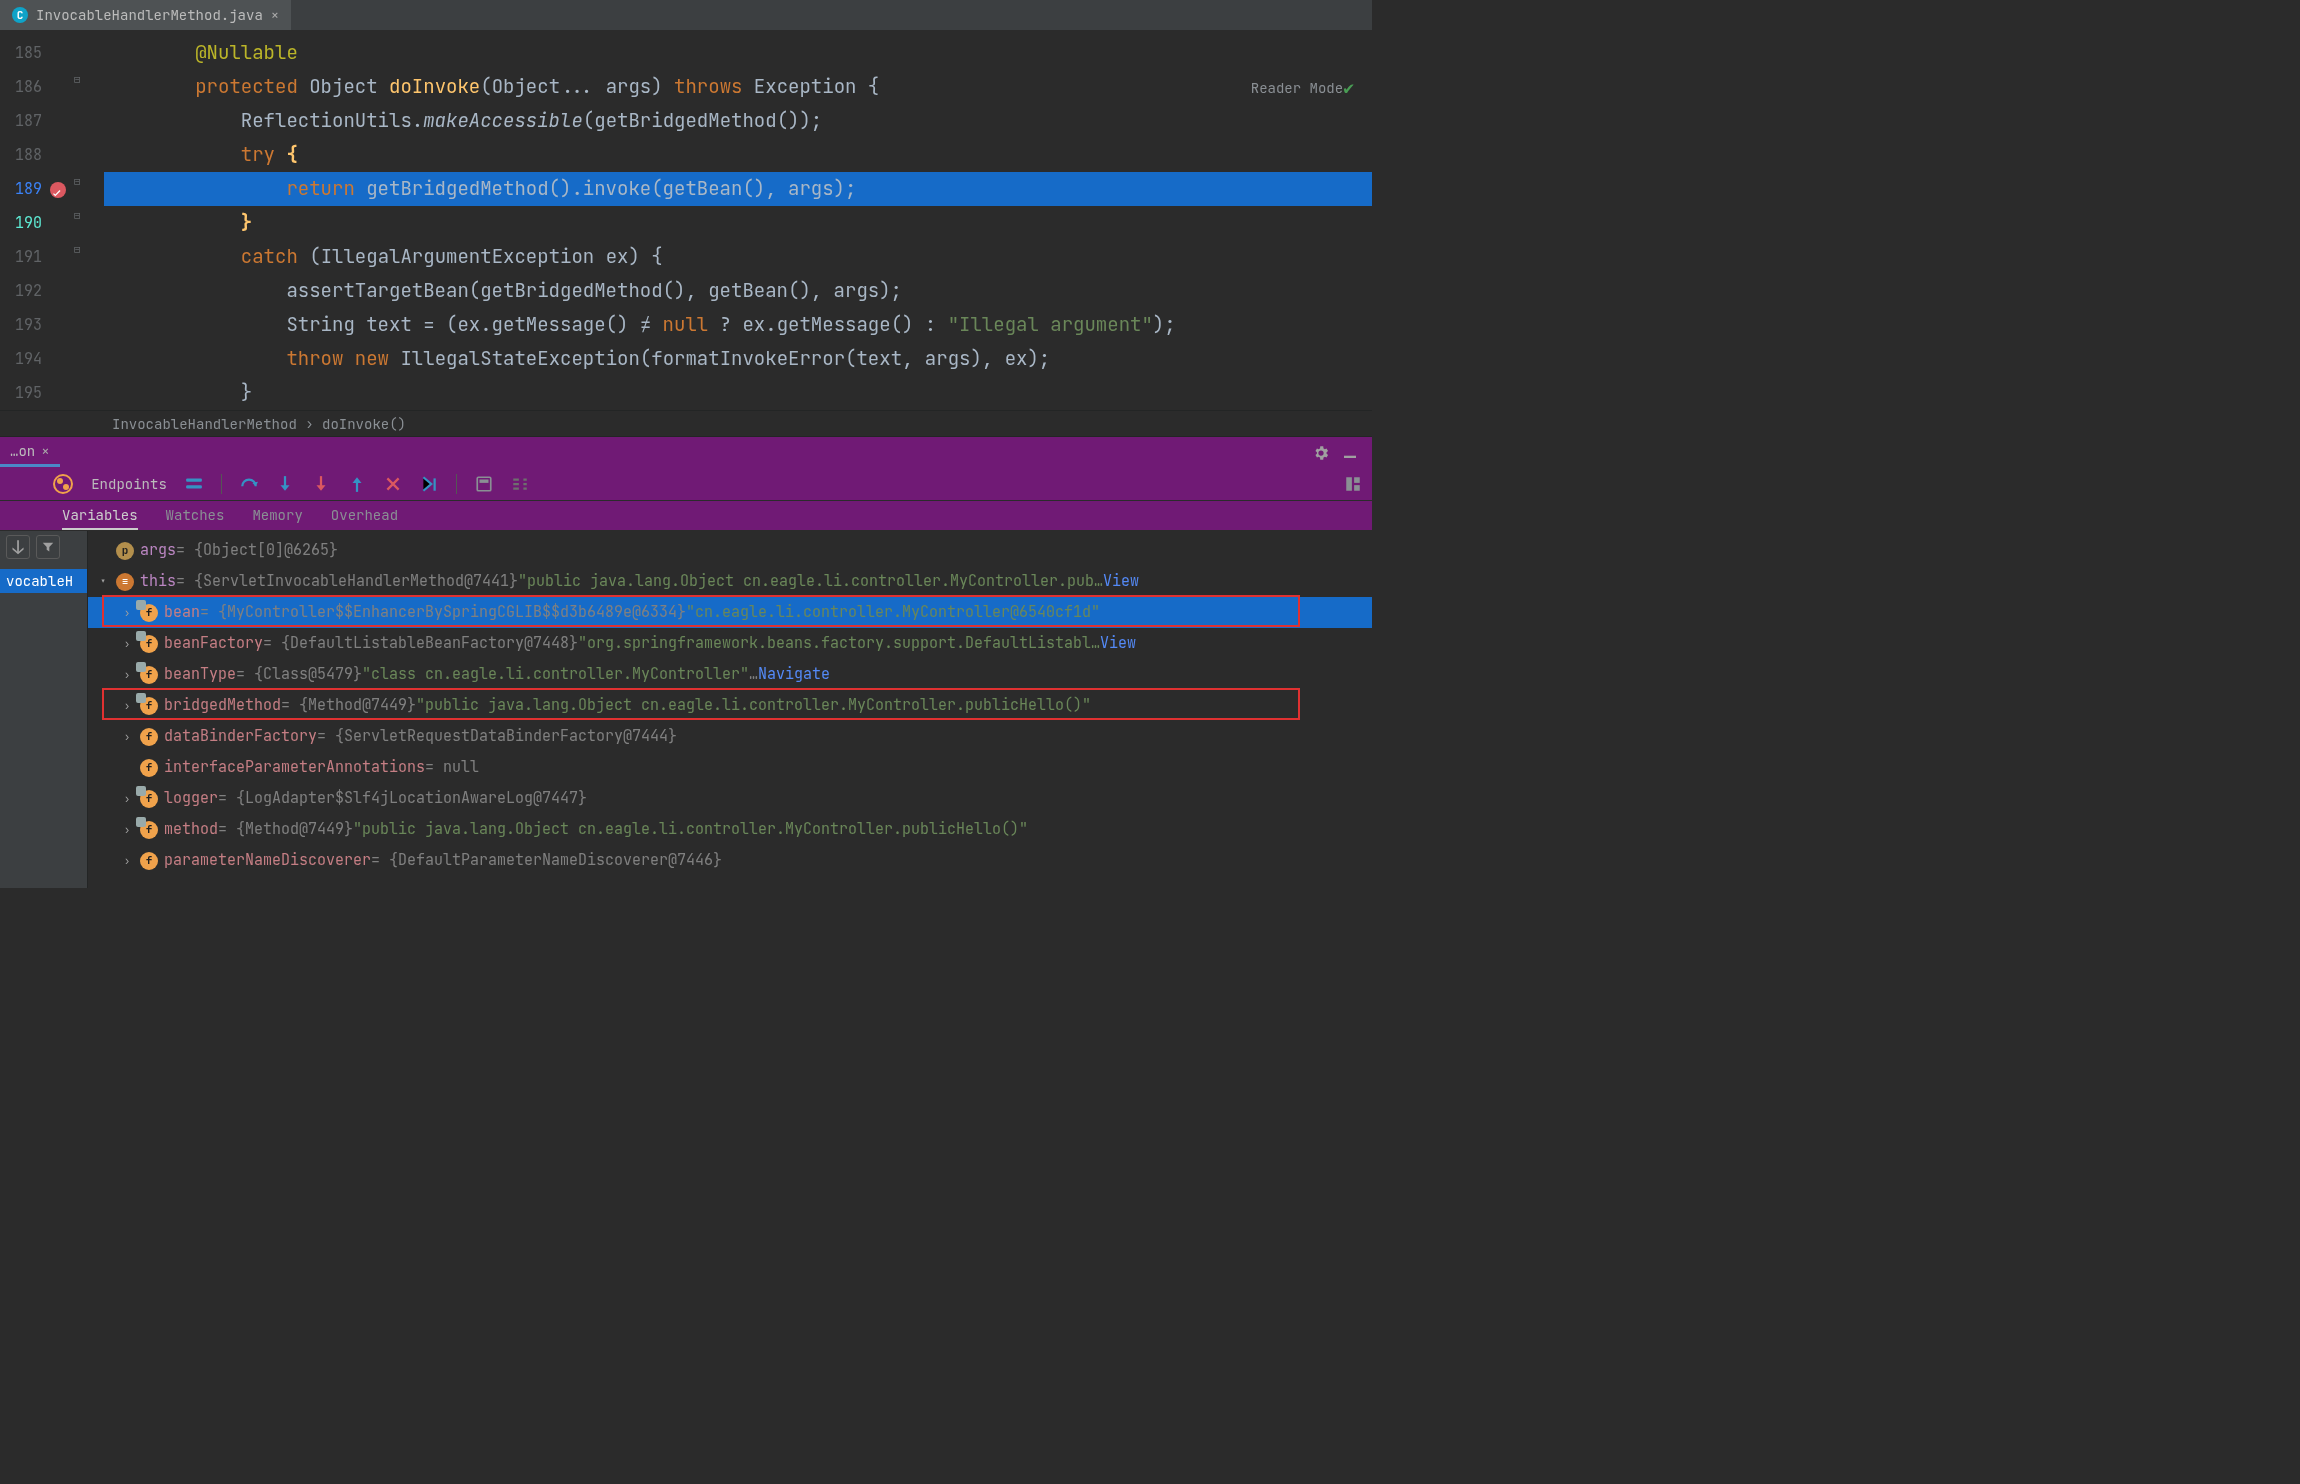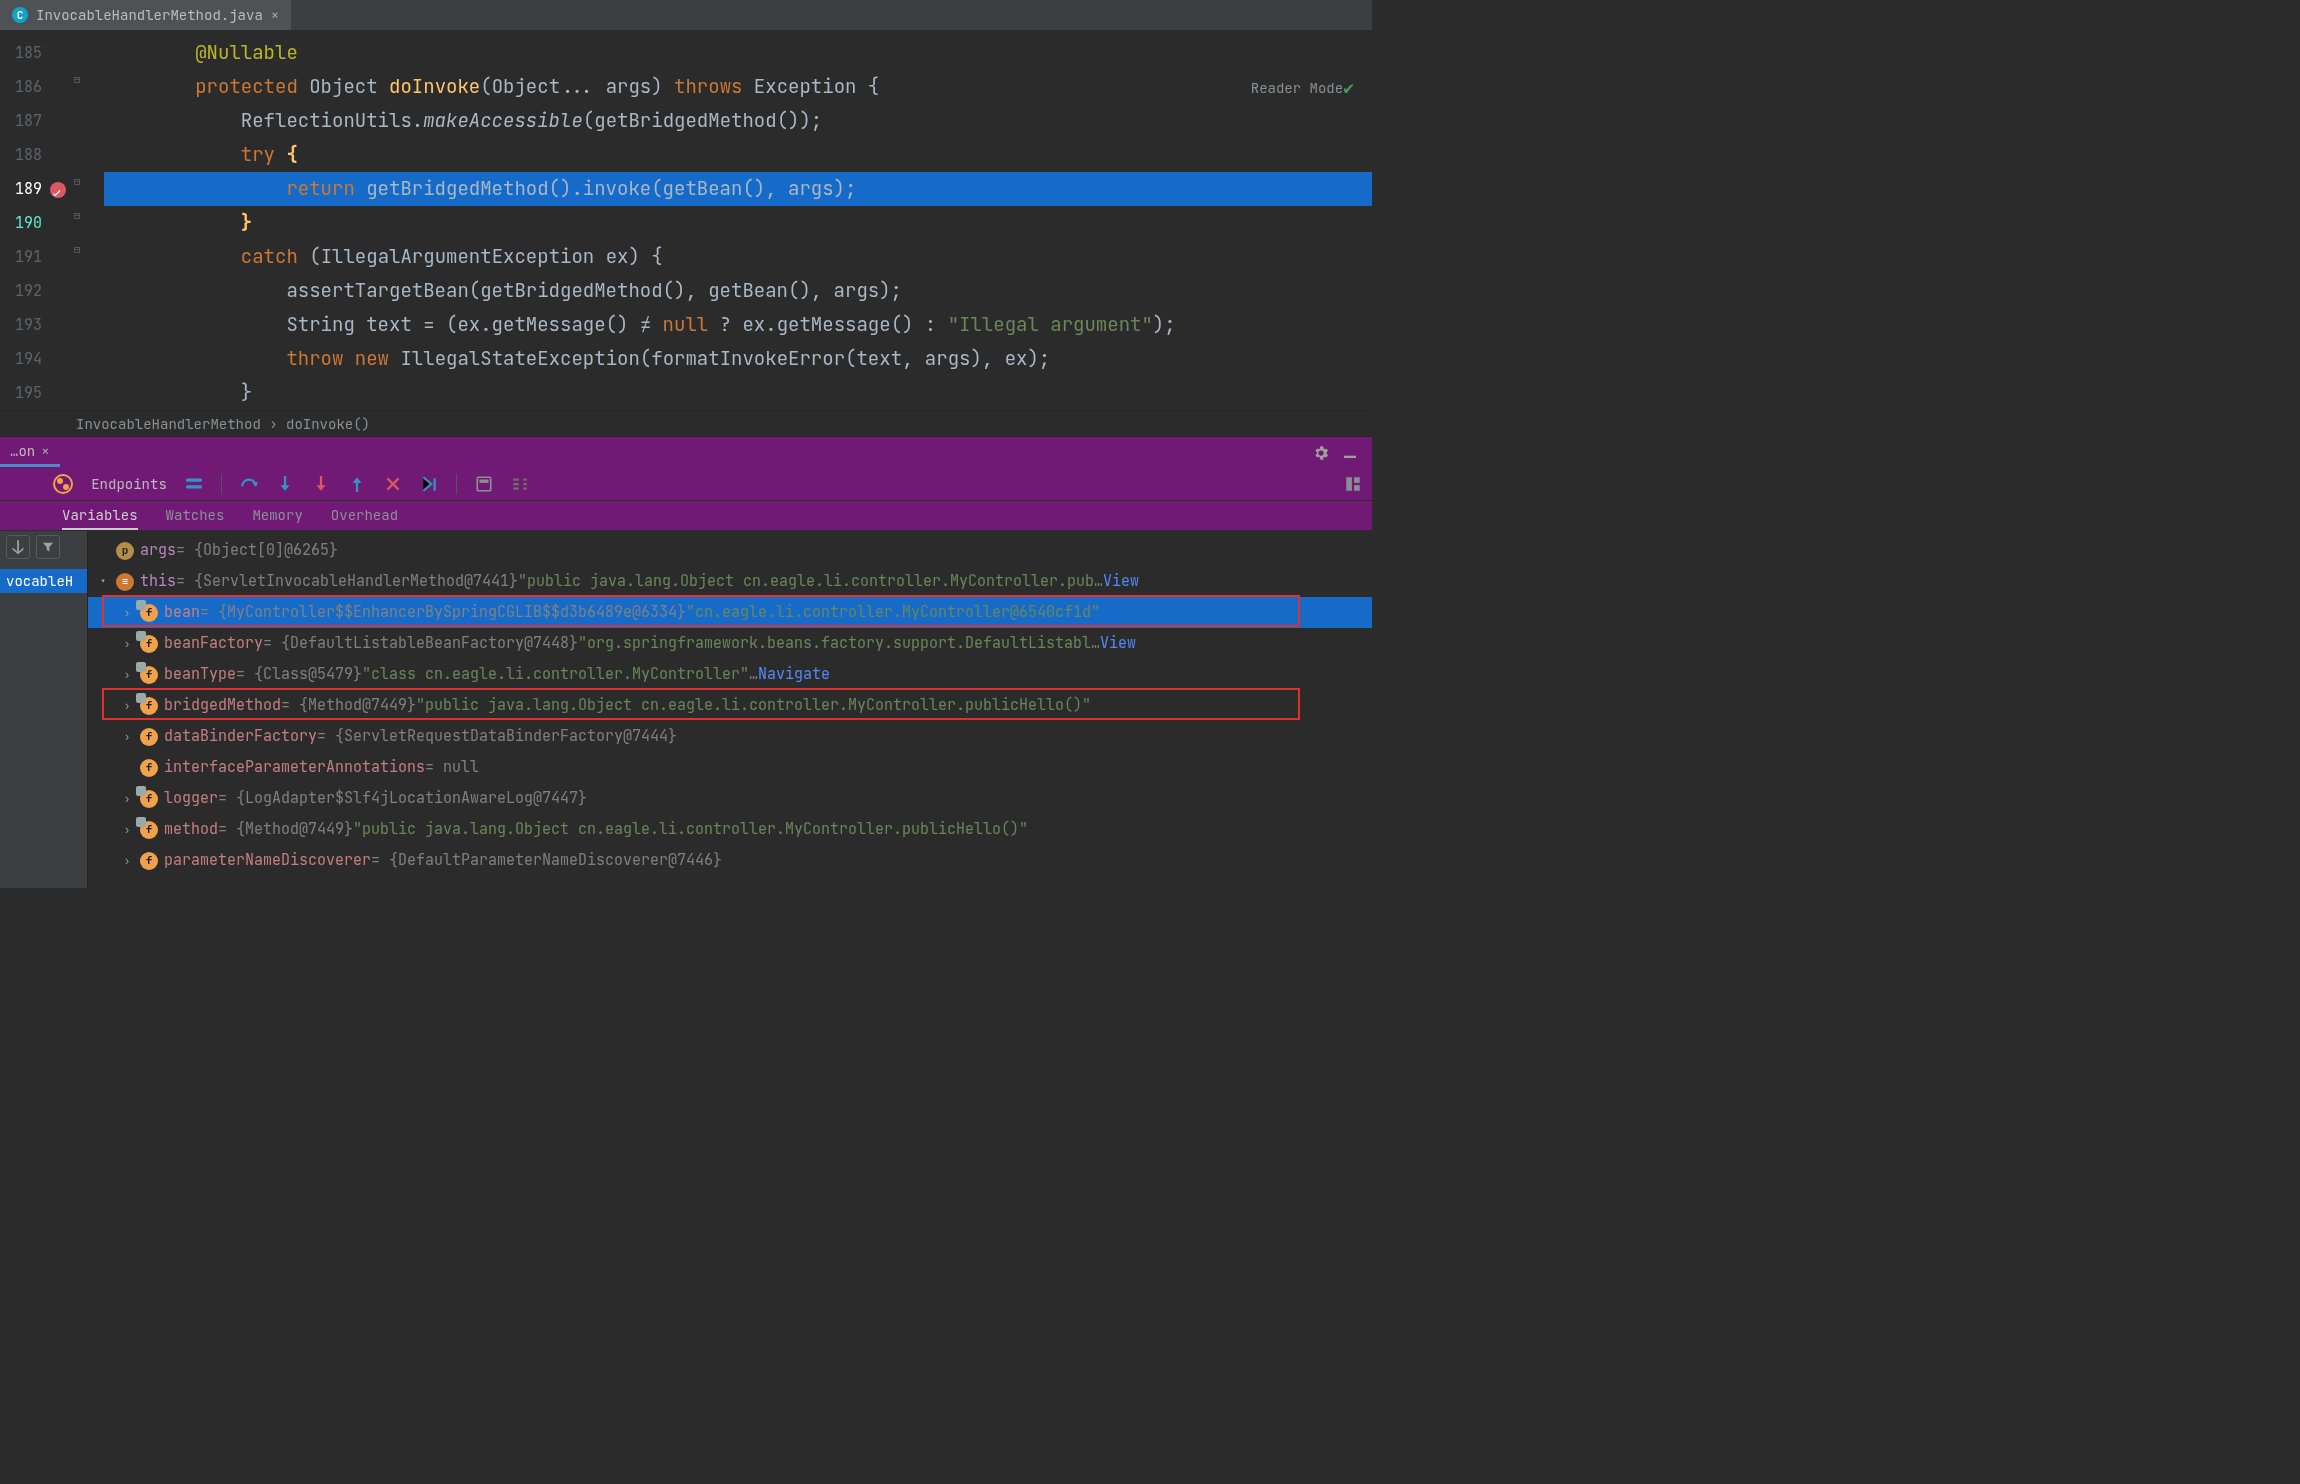--- a/index.html
+++ b/index.html
@@ -47,21 +47,21 @@
   .line.hl{background:var(--sel);}
   .k{color:var(--keyword);}
   .m{color:var(--method);}
   .s{color:var(--string);}
   .br{color:var(--bracket);font-weight:bold;}
   .an{color:#bbb529;}
   .it{font-style:italic;}
   .top-right{position:absolute;top:46px;right:18px;display:flex;align-items:center;color:#8a8f94;font-size:14px;}
   .check{color:#499c54;font-size:18px;}
 
-  .crumb{height:26px;background:var(--bg);padding-left:76px;border-top:1px solid #232525;font-size:14px;color:#8a8f94;line-height:26px;}
+  .crumb{height:26px;background:var(--bg);padding-left:112px;border-top:1px solid #232525;font-size:14px;color:#8a8f94;line-height:26px;}
 
   
   .dbg{flex:1;display:flex;flex-direction:column;background:#701a75;border-top:1px solid #232525;}
   .dbg-tabs{height:30px;display:flex;align-items:stretch;padding-left:0;}
   .dbg-tab{padding:0 10px;display:flex;align-items:center;font-size:14px;color:#bbb;border-bottom:3px solid transparent;}
   .dbg-tab.active{border-bottom-color:#4a88c7;}
   .dbg-tab .close{margin-left:6px;color:#aaa;}
   .dbg-right{margin-left:auto;display:flex;align-items:center;gap:14px;padding-right:10px;color:#a0a0a0;}
   .dbg-right svg,.dbg-right span{width:18px;height:18px;}
 
@@ -116,21 +116,21 @@
       <span class="close">×</span>
     </div>
   </div>
 
   <div class="editor">
     <div class="gutter" id="gutter">
         <div>185</div>
         <div>186</div>
         <div>187</div>
         <div>188</div>
-        <div style="color: #ffffff; margin-left: 14px;">189</div>
+        <div style="color: #3b82f6; margin-left: 14px;">189</div>
         <div style="color: #5eead4;">190</div>
         <div>191</div>
         <div>192</div>
         <div>193</div>
         <div>194</div>
         <div>195</div>
       </div>
     <div class="gutter-icons">
       <span class="fold" style="top:42px">⊟</span>
       <span class="fold" style="top:144px">⊟</span>

